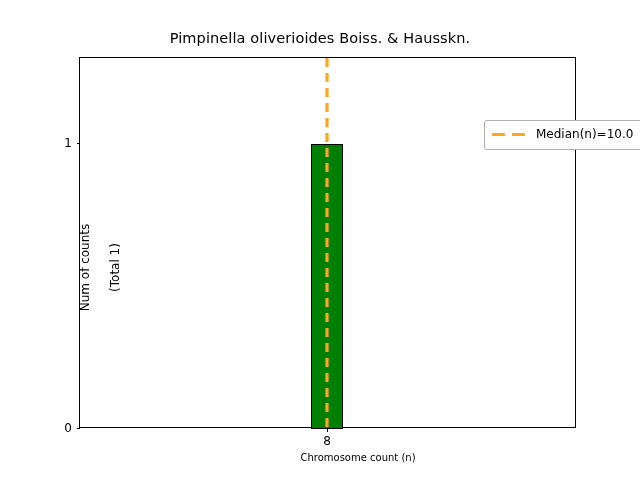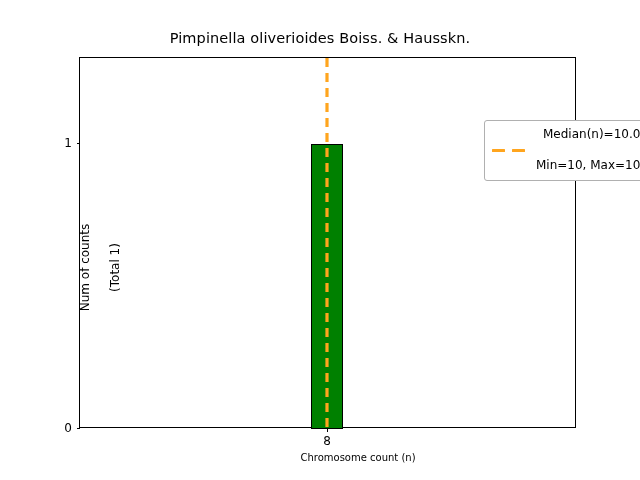--- a/index.html
+++ b/index.html
@@ -197,21 +197,20 @@
     </div>
 
     <div id="legend">
       <div class="legend-row">
         <span class="legend-swatch">
           <span class="seg" style="left:0px; width:13px; background:#ffa51e;"></span>
           <span class="seg" style="left:20px; width:13px; background:#ffa51e;"></span>
         </span>
         <span class="legend-texts">
           <span class="legend-label">Median(n)=10.0</span>
-          <span class="legend-label">Min=10, Max=10</span>
         </span>
       </div>
     </div>
 
   </div>
 
   <div id="x-axis-label">Chromosome count (n)</div>
 
 </div>
 

